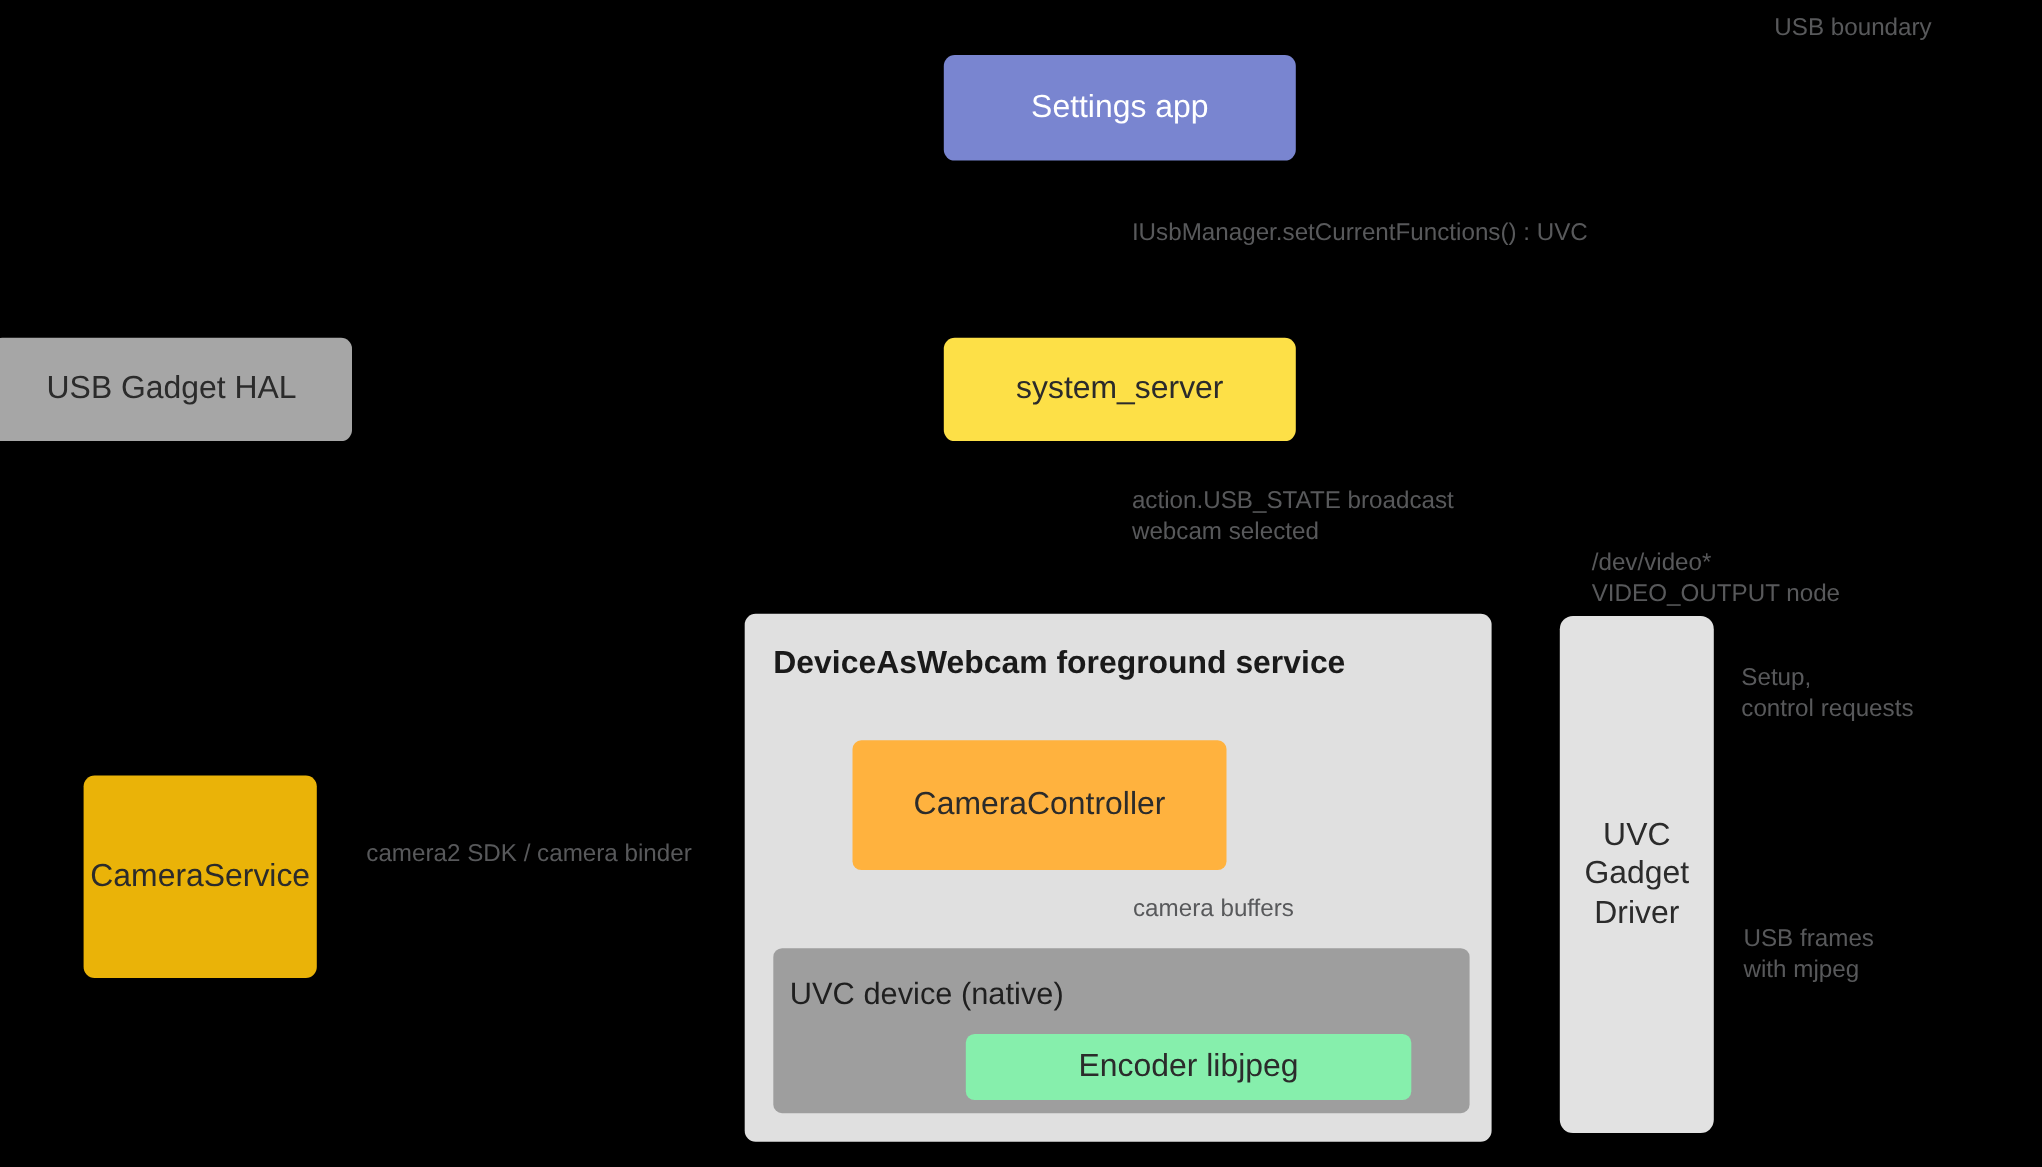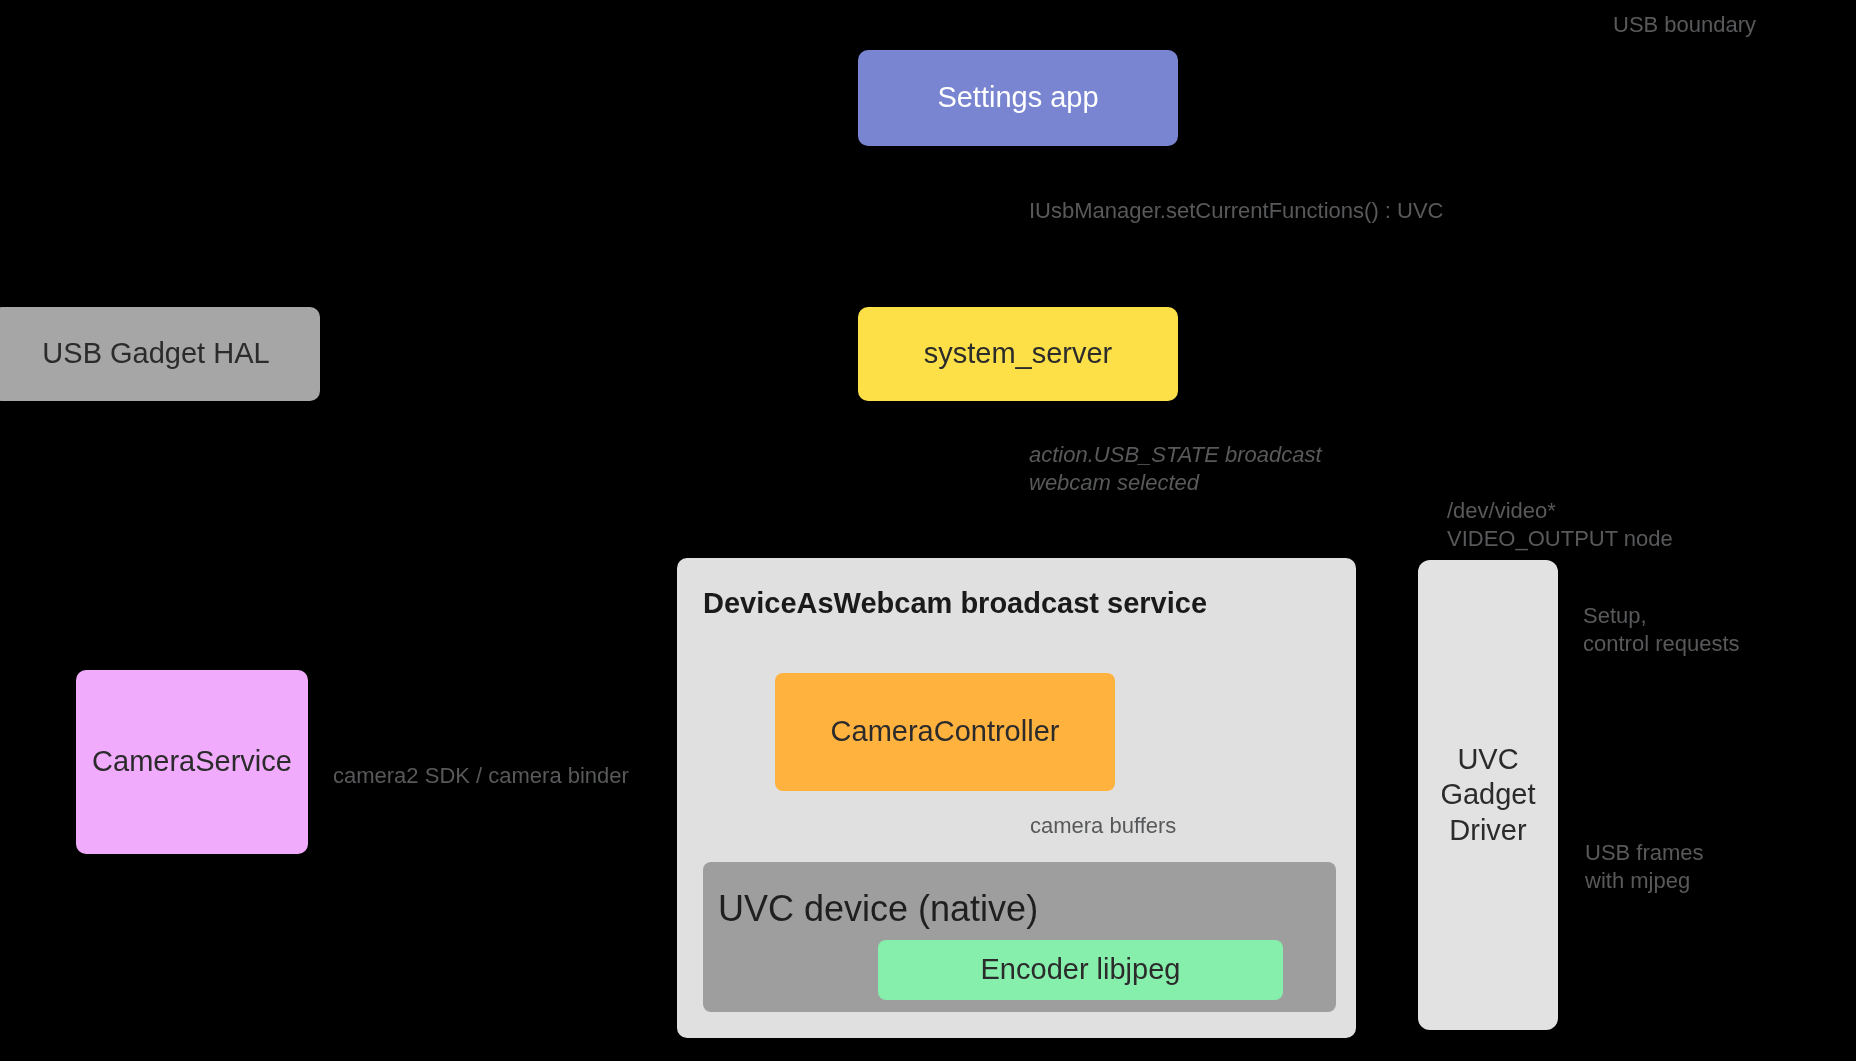--- a/index.html
+++ b/index.html
@@ -44,43 +44,43 @@
   .container-label {
     position: absolute;
     color: #1a1a1a;
     font-size: 29px;
     font-weight: bold;
     white-space: pre-line;
   }
   .group-label {
     position: absolute;
     color: #1f1f1f;
-    font-size: 36px;
+    font-size: 28px;
     white-space: pre-line;
   }
 
   
   #settings-app {
     left: 858px; top: 50px; width: 320px; height: 96px;
     background: #7985d0;
     color: #ffffff;
   }
   #system-server {
     left: 858px; top: 307px; width: 320px; height: 94px;
     background: #fde047;
     color: #2b2b2b;
   }
   #usb-gadget-hal {
     left: -8px; top: 307px; width: 328px; height: 94px;
     background: #a6a6a6;
     color: #2b2b2b;
   }
   #camera-service {
-    left: 76px; top: 670px; width: 232px; height: 184px;
-    background: #f0abfc;
+    left: 76px; top: 705px; width: 212px; height: 184px;
+    background: #eab308;
     color: #2b2b2b;
   }
   #uvc-gadget-driver {
     left: 1418px; top: 560px; width: 140px; height: 470px;
     background: #e2e2e2;
     color: #2b2b2b;
     border-radius: 12px;
   }
 
   
@@ -111,21 +111,21 @@
     left: 878px; top: 940px; width: 405px; height: 60px;
     background: #86efac;
     color: #2b2b2b;
     border-radius: 8px;
   }
 
   
   #annot-usb-boundary       { left: 1613px; top: 11px; }
   #annot-setcurrentfunctions{ left: 1029px; top: 197px; text-align: center; }
   #annot-setcurrentusbfns   { left: 368px;  top: 320px; }
-  #annot-usb-state          { left: 1029px; top: 441px; font-style: italic; }
+  #annot-usb-state          { left: 1029px; top: 441px; }
   #annot-devvideo           { left: 1447px; top: 497px; }
   #annot-setup-control      { left: 1583px; top: 602px; }
   #annot-camera2-sdk        { left: 333px;  top: 762px; }
   #annot-camera-buffers     { left: 1030px; top: 812px; }
   #annot-usb-frames         { left: 1585px; top: 839px; }
 
   svg.arrows {
     position: absolute;
     left: 0; top: 0;
     width: 1856px; height: 1061px;
@@ -168,21 +168,21 @@
 
   <div class="node" id="usb-gadget-hal">USB Gadget HAL</div>
 
   <div class="node" id="camera-service">CameraService</div>
 
   <div class="node" id="uvc-gadget-driver">UVC
 Gadget
 Driver</div>
 
   <div id="fg-service"></div>
-  <div class="container-label" id="fg-service-title">DeviceAsWebcam broadcast service</div>
+  <div class="container-label" id="fg-service-title">DeviceAsWebcam foreground service</div>
 
   <div class="node" id="camera-controller">CameraController</div>
 
   <div id="uvc-device-group"></div>
   <div class="group-label" id="uvc-device-label">UVC device (native)</div>
 
   <div class="node" id="encoder-libjpeg">Encoder libjpeg</div>
 
   <div class="annot" id="annot-usb-boundary">USB boundary</div>
 

